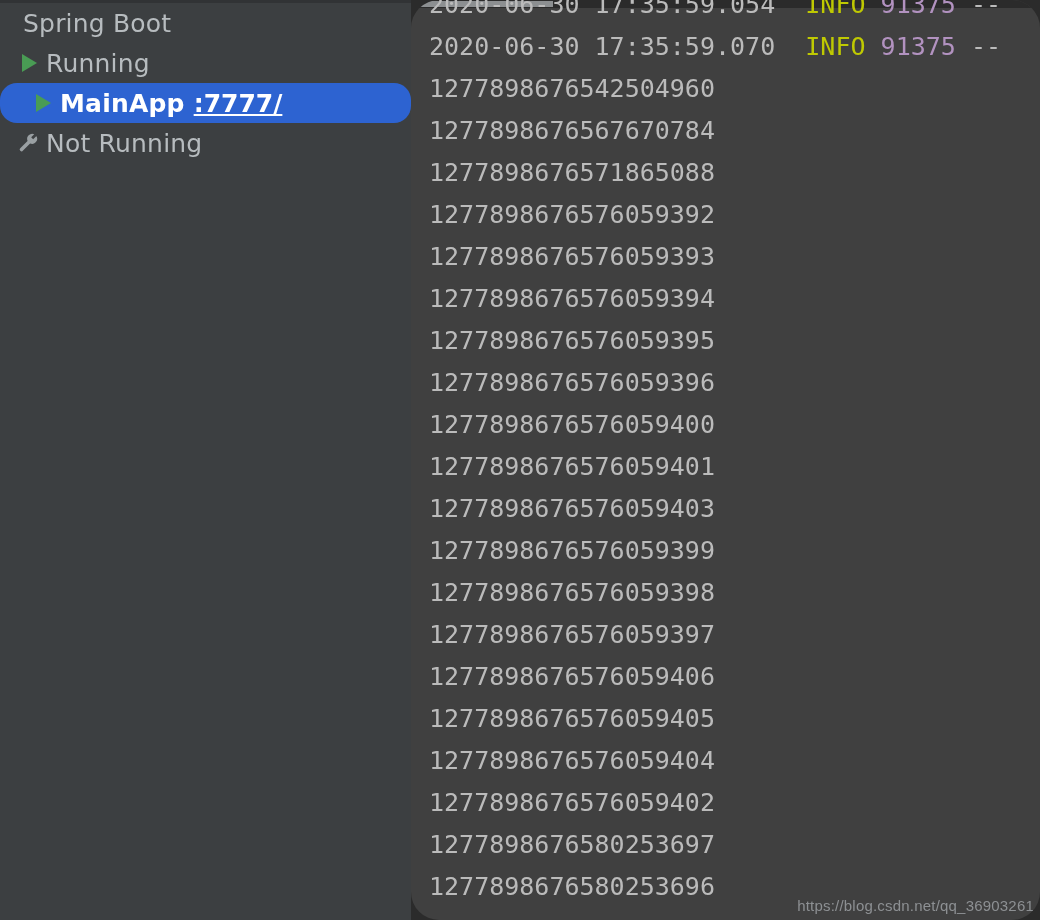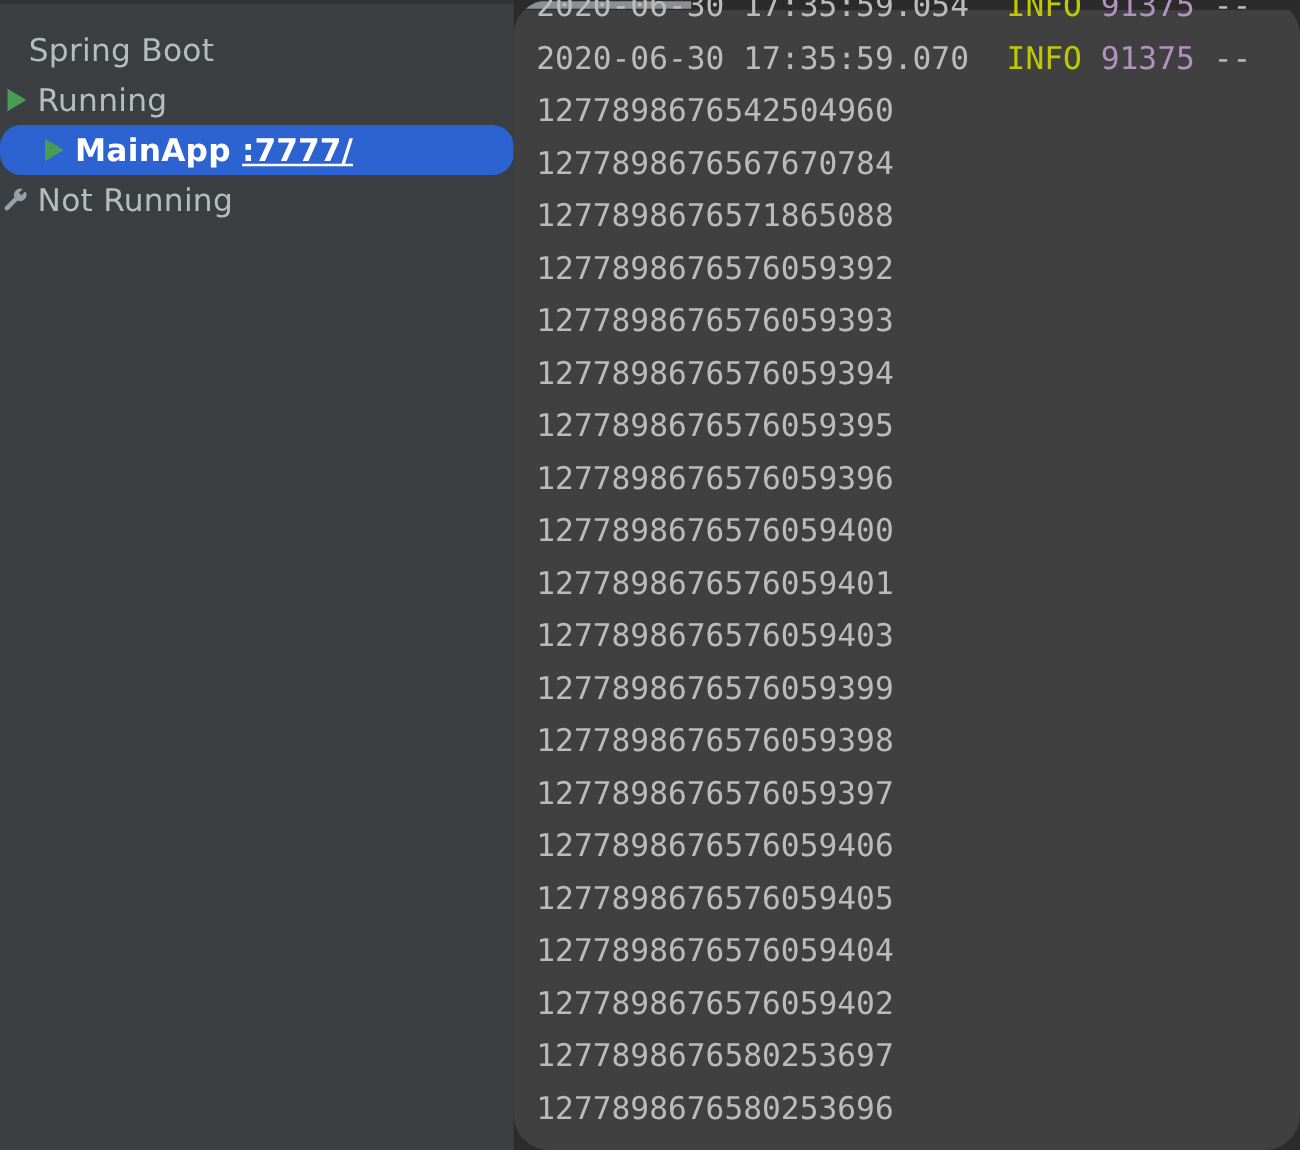--- a/index.html
+++ b/index.html
@@ -31,33 +31,33 @@
     overflow: hidden;
   }
   .sidebar-topline {
     position: absolute;
     top: 0; left: 0; right: 0;
     height: 3px;
     background: #313335;
   }
   .tree {
     position: absolute;
-    top: 20px;
+    top: 3px;
     left: 0;
     right: 0;
   }
   .tree-row {
     display: flex;
     align-items: center;
     height: 40px;
     box-sizing: border-box;
     white-space: nowrap;
   }
   .tree-row.depth0 { padding-left: 0px; }
-  .tree-row.depth1 { padding-left: 0px; }
+  .tree-row.depth1 { padding-left: 16px; }
   .tree-row.depth2 { padding-left: 30px; border-radius: 17px; }
   .tree-row.selected {
     background: #2d63d1;
   }
   .tree-icon {
     width: 26px;
     flex: 0 0 26px;
     height: 26px;
     display: inline-flex;
     align-items: center;
@@ -179,15 +179,16 @@
           <span class="tree-label">Not Running</span>
         </div>
       </div>
   </div>
 
   <div class="console">
     <div class="console-scrollbar-track">
       <div class="console-scrollbar-thumb"></div>
     </div>
     <div class="console-lines" id="console-container"><div class="log-line"><span class="tok-ts">2020-06-30 17:35:59.054</span>  <span class="tok-level">INFO</span> <span class="tok-pid">91375</span> <span class="tok-dash">--</span></div><div class="log-line"><span class="tok-ts">2020-06-30 17:35:59.070</span>  <span class="tok-level">INFO</span> <span class="tok-pid">91375</span> <span class="tok-dash">--</span></div><div class="log-line"><span>1277898676542504960</span></div><div class="log-line"><span>1277898676567670784</span></div><div class="log-line"><span>1277898676571865088</span></div><div class="log-line"><span>1277898676576059392</span></div><div class="log-line"><span>1277898676576059393</span></div><div class="log-line"><span>1277898676576059394</span></div><div class="log-line"><span>1277898676576059395</span></div><div class="log-line"><span>1277898676576059396</span></div><div class="log-line"><span>1277898676576059400</span></div><div class="log-line"><span>1277898676576059401</span></div><div class="log-line"><span>1277898676576059403</span></div><div class="log-line"><span>1277898676576059399</span></div><div class="log-line"><span>1277898676576059398</span></div><div class="log-line"><span>1277898676576059397</span></div><div class="log-line"><span>1277898676576059406</span></div><div class="log-line"><span>1277898676576059405</span></div><div class="log-line"><span>1277898676576059404</span></div><div class="log-line"><span>1277898676576059402</span></div><div class="log-line"><span>1277898676580253697</span></div><div class="log-line"><span>1277898676580253696</span></div></div>
+    <div class="watermark">https://blog.csdn.net/qq_36903261</div>
   </div>
 
 </div>
 
 </body></html>

